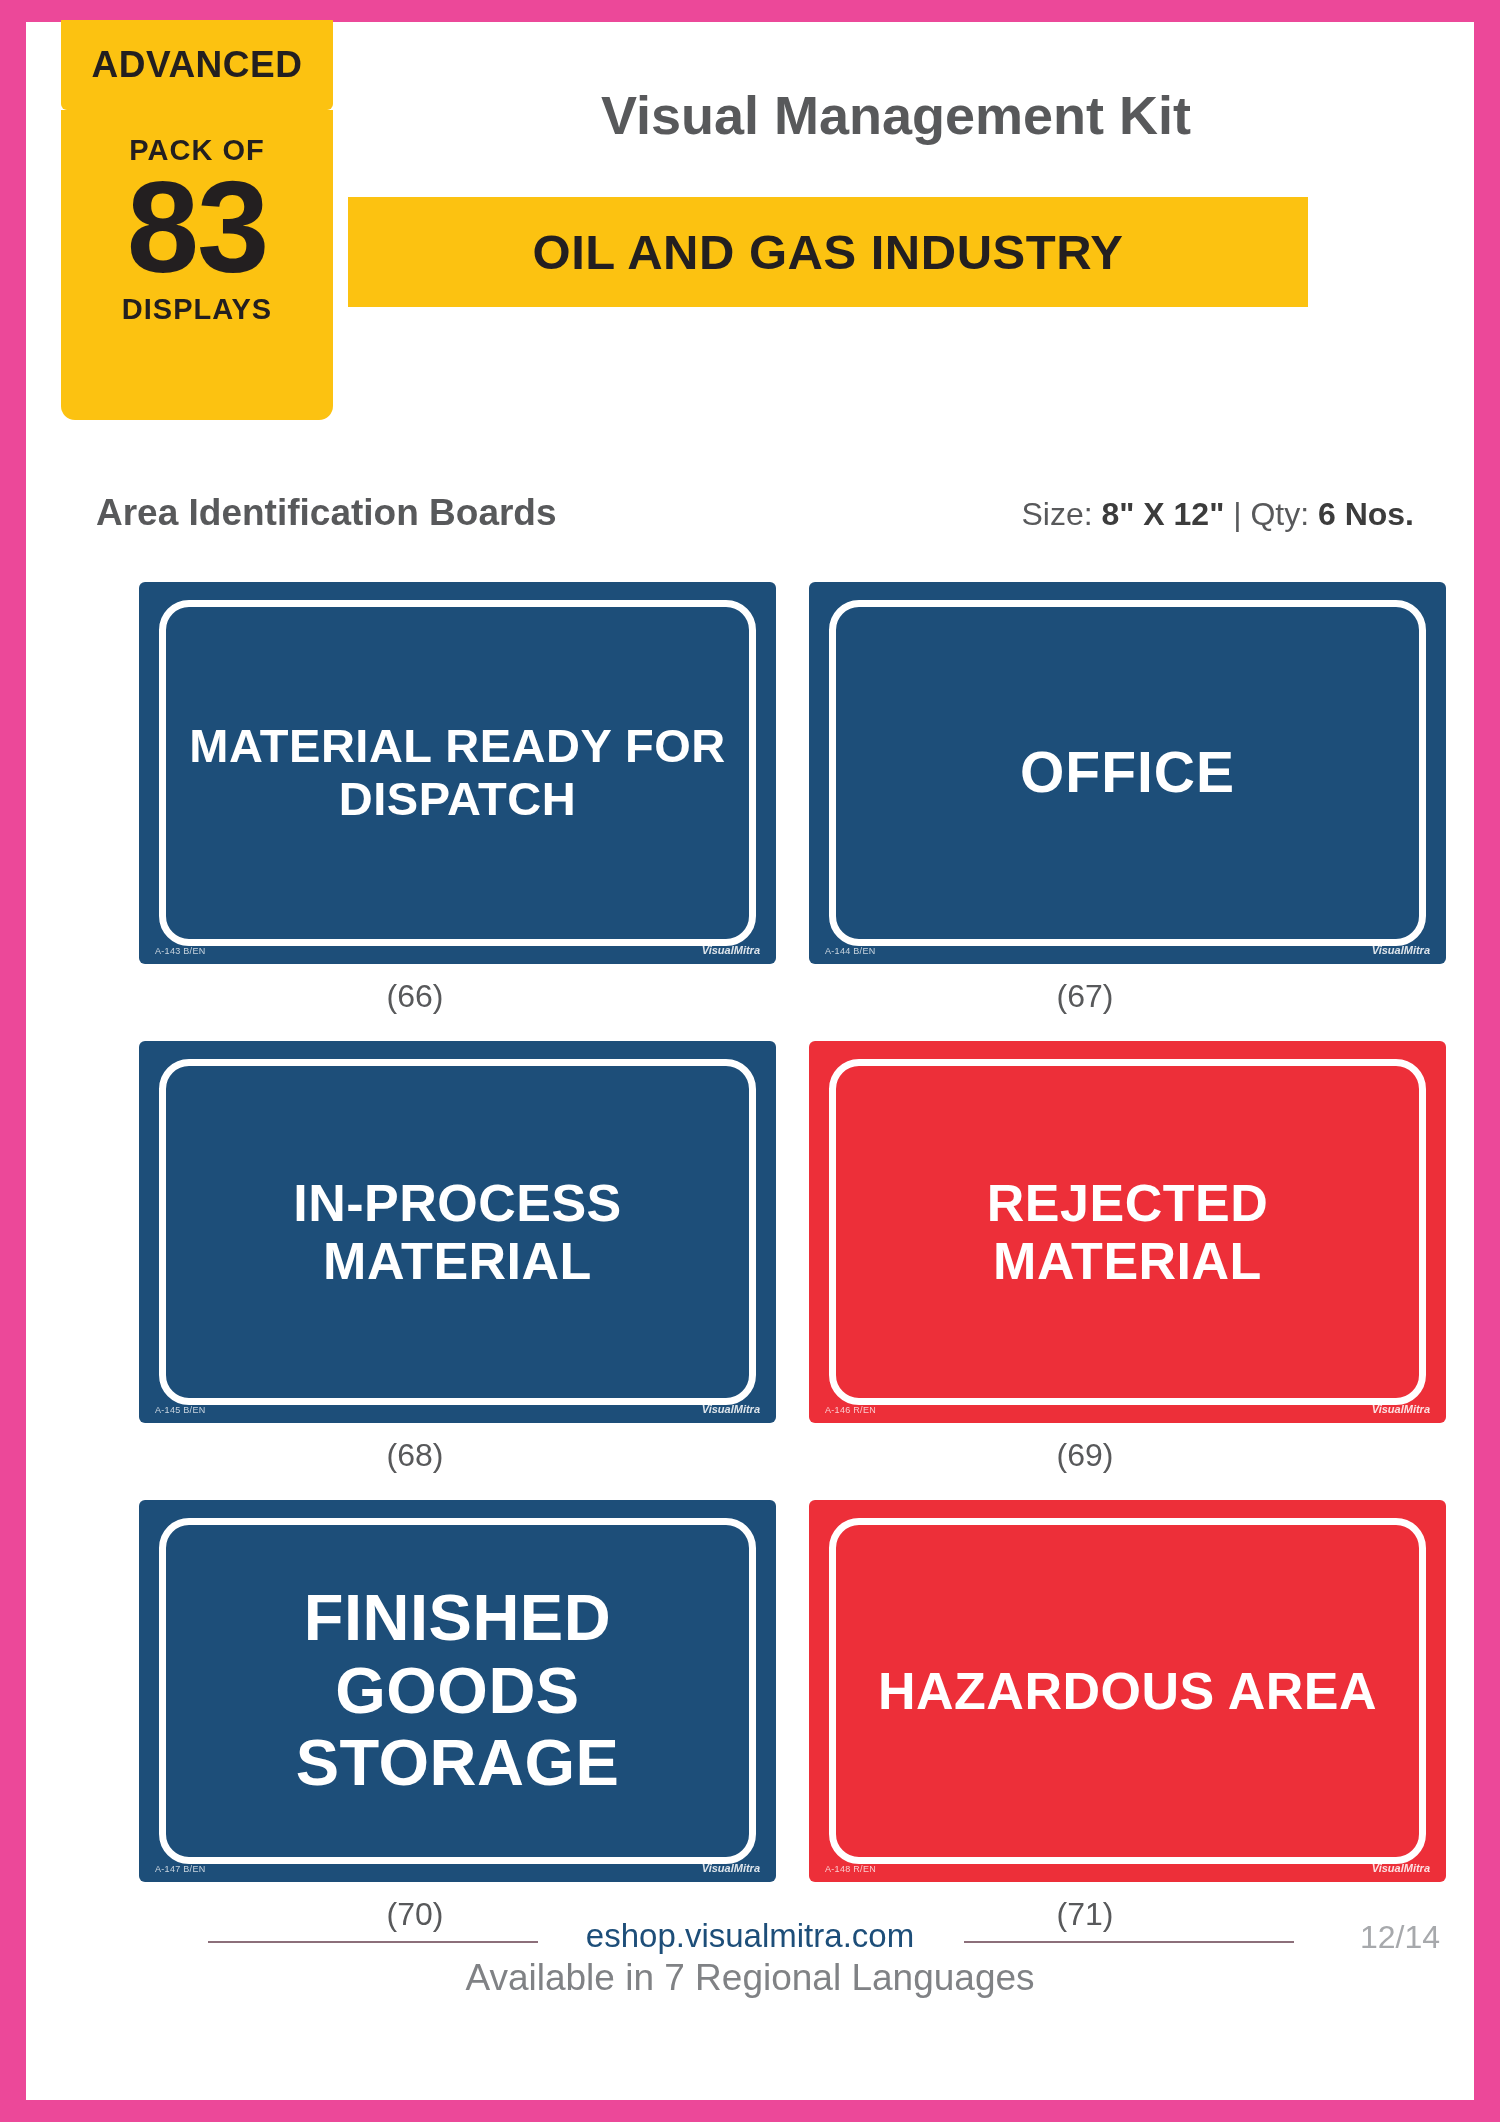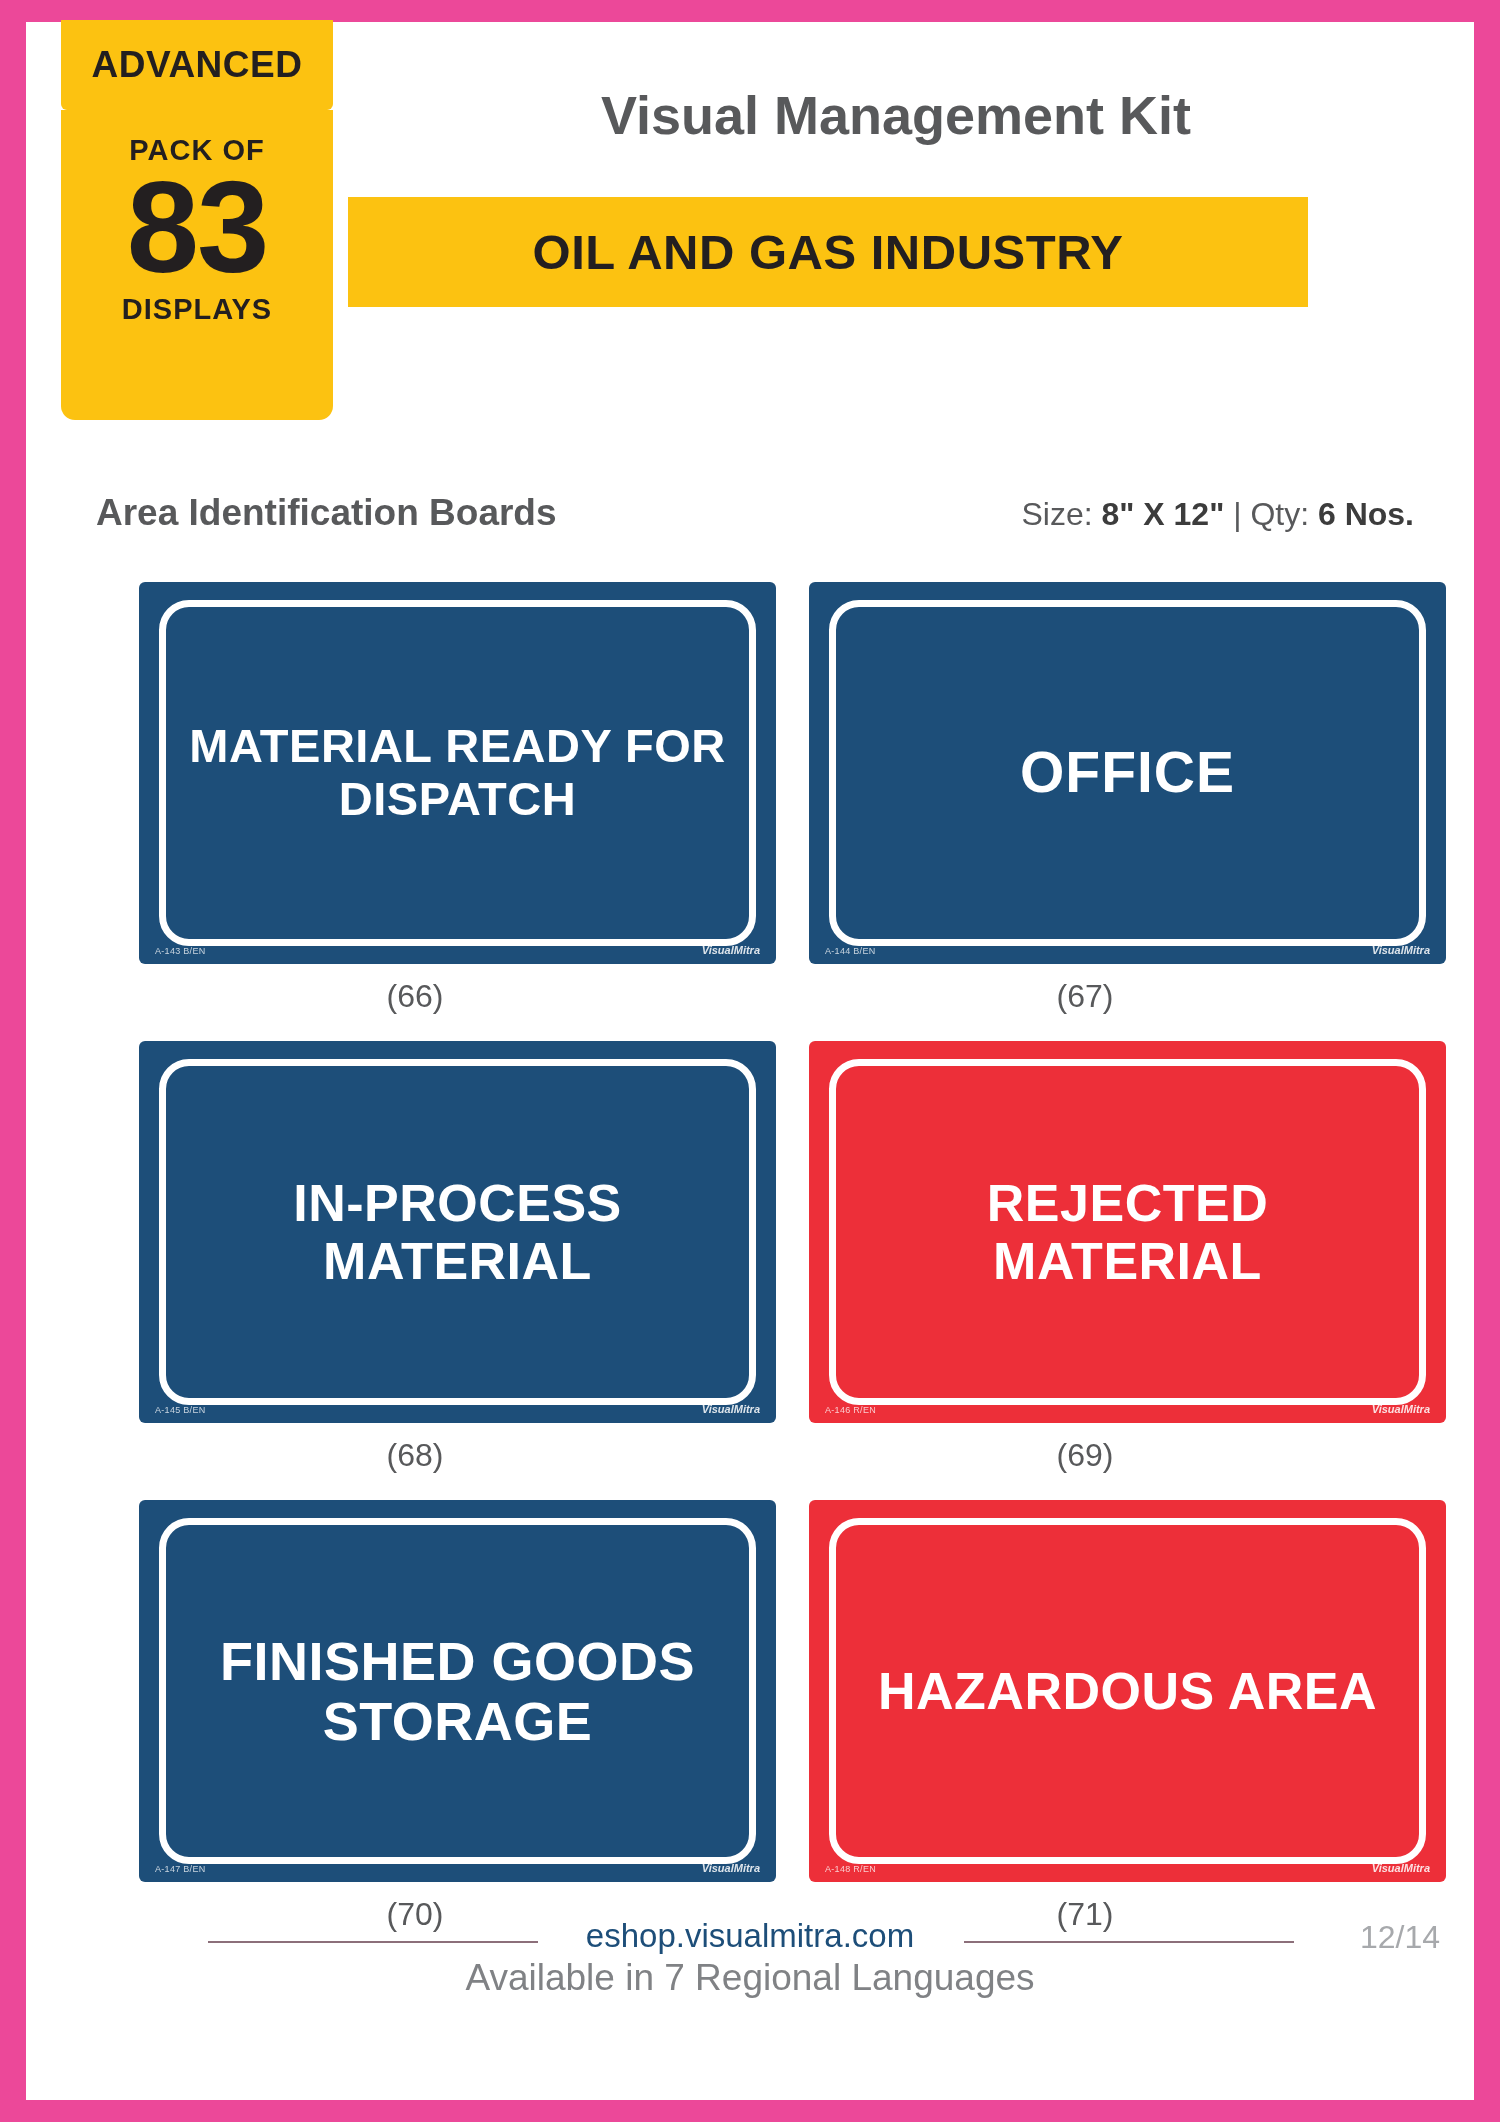--- a/index.html
+++ b/index.html
@@ -193,21 +193,21 @@
     position: relative;
     z-index: 2;
     color: #ffffff;
     font-weight: bold;
     text-align: center;
     line-height: 1.12;
     letter-spacing: 0.5px;
     padding: 0 40px;
   }
   .sign-text.s-4line { font-size: 47px; }
-  .sign-text.s-3line { font-size: 54px; }
+  .sign-text.s-3line { font-size: 65px; }
   .sign-text.s-2line { font-size: 52px; }
   .sign-text.s-1line { font-size: 57px; letter-spacing: 1px; text-align: right; }
 
   .code-tl {
     position: absolute;
     left: 16px;
     bottom: 8px;
     font-size: 9px;
     color: rgba(255,255,255,0.75);
     z-index: 3;

